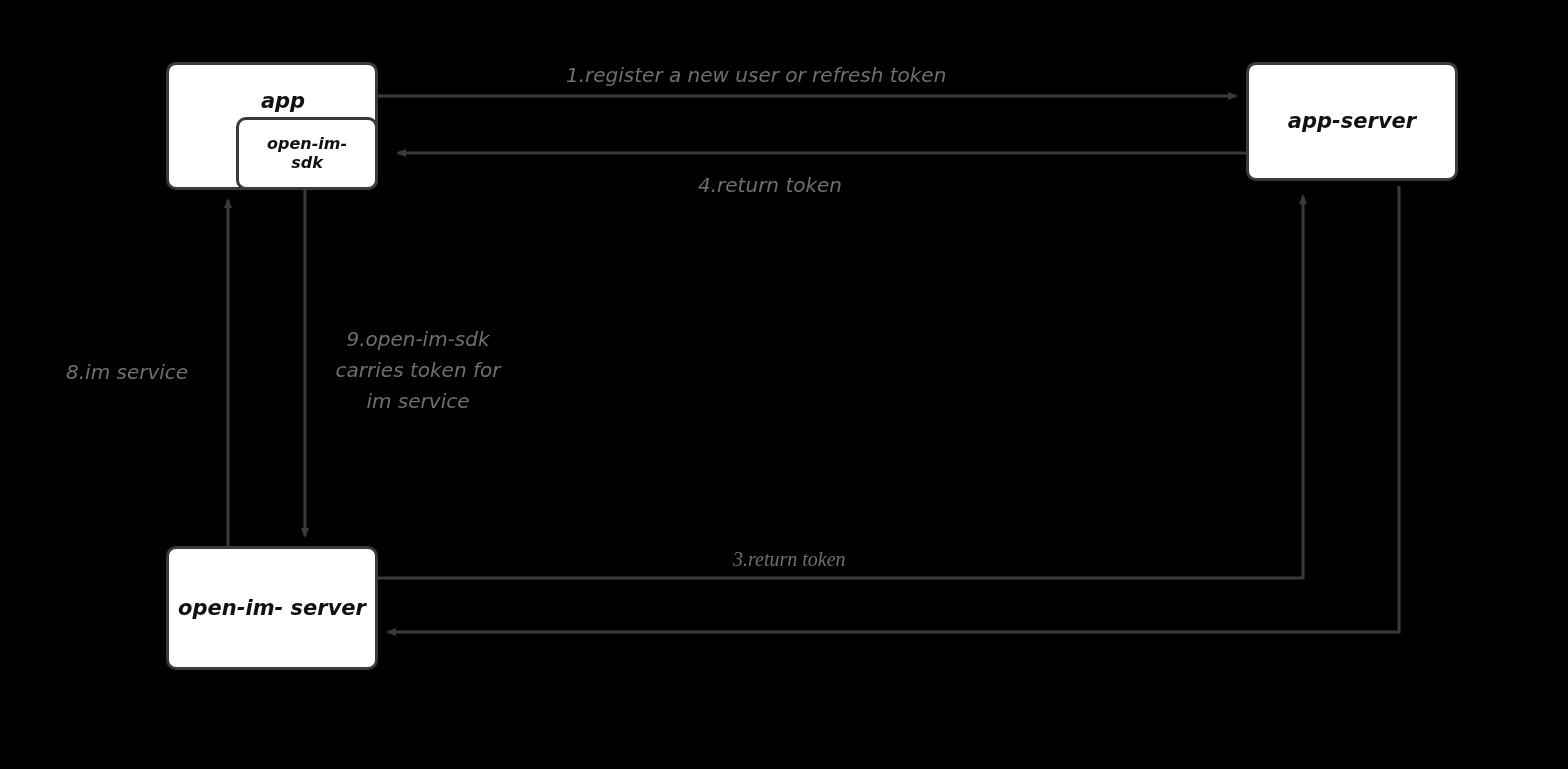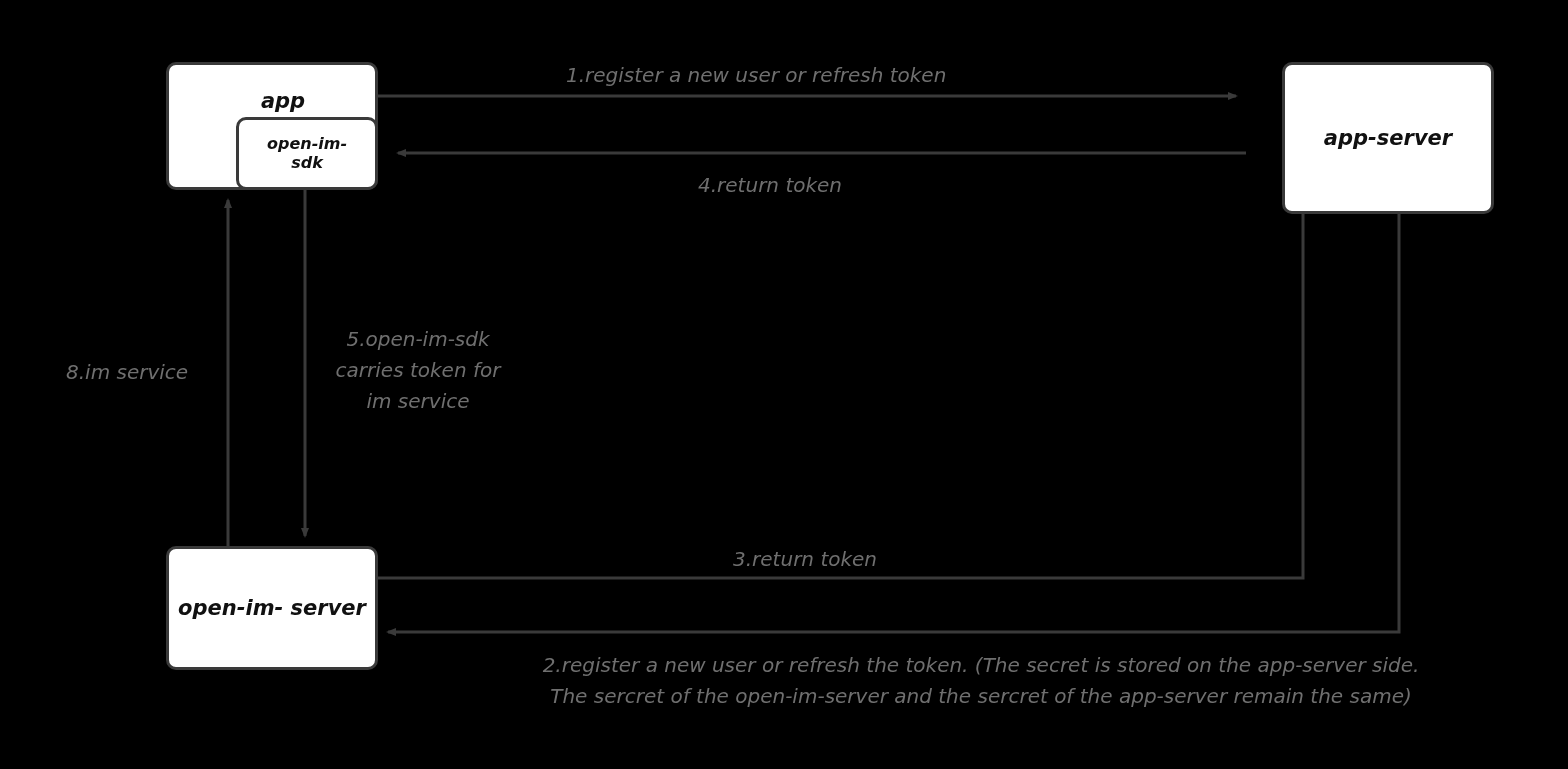--- a/index.html
+++ b/index.html
@@ -47,22 +47,21 @@
     width: 142px;
     height: 73px;
     font-size: 16px;
     z-index: 4;
     padding: 0 20px;
   }
   #node-appserver {
     left: 1246px;
     top: 62px;
     width: 212px;
-    height: 152px;
-    margin-left: 36px;
+    height: 119px;
   }
   #node-imserver {
     left: 166px;
     top: 546px;
     width: 212px;
     height: 124px;
     font-size: 21px;
     padding: 0 6px;
   }
   .label {
@@ -125,21 +124,19 @@
     <span>app-server</span>
   </div>
 
   <div class="node" id="node-imserver">
     <span>open-im-
 server</span>
   </div>
 
   <div class="label" style="left:556px; top:60px;margin-left:10px;">1.register a new user or refresh token</div>
   <div class="label" style="left:698px; top:170px;text-align:center;">4.return token</div>
-  <div class="label center" style="left:312px; top:324px; width:212px;">5.open-im-sdk
+  <div class="label center" style="left:312px; top:324px; width:212px;">9.open-im-sdk
 carries token for
 im service</div>
   <div class="label" style="left:66px; top:357px;">8.im service</div>
-  <div class="label" style="left:733px; top:544px;">3.return token</div>
-  <div class="label center" style="left:426px; top:650px; width:1110px;">2.register a new user or refresh the token. (The secret is stored on the app-server side.
-The sercret of the open-im-server and the sercret of the app-server remain the same)</div>
+  <div class="label" style="left:733px; top:544px;font-family:Liberation Serif, serif;">3.return token</div>
 
 </div>
 
 </body></html>

